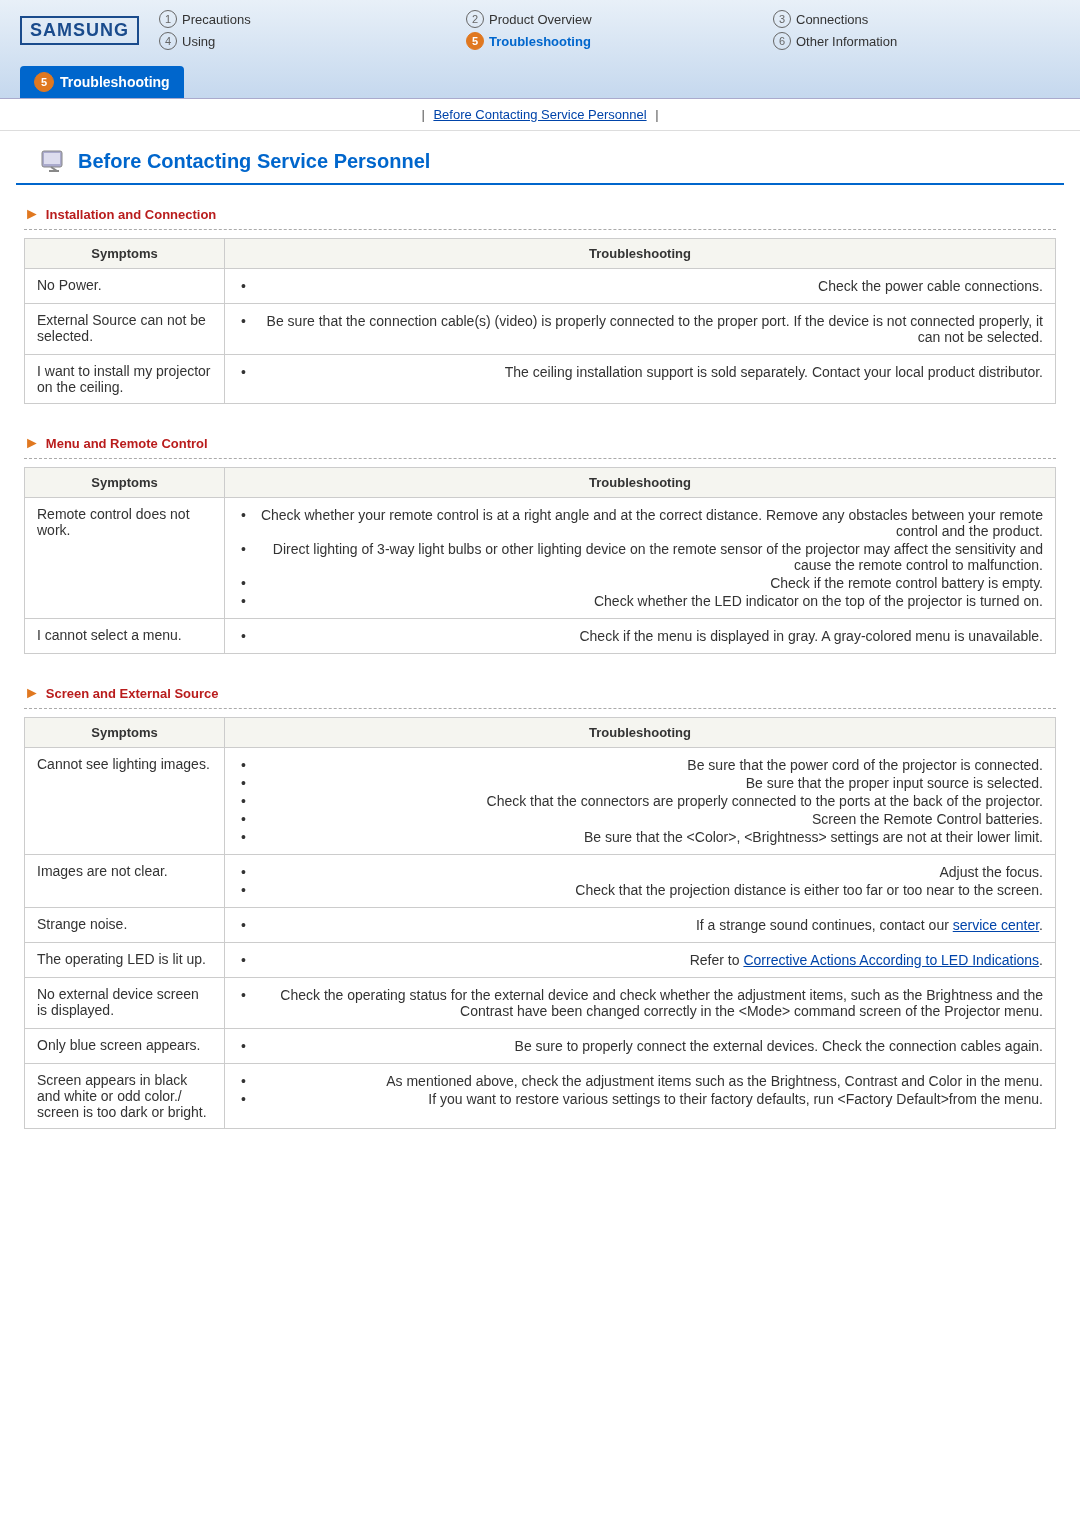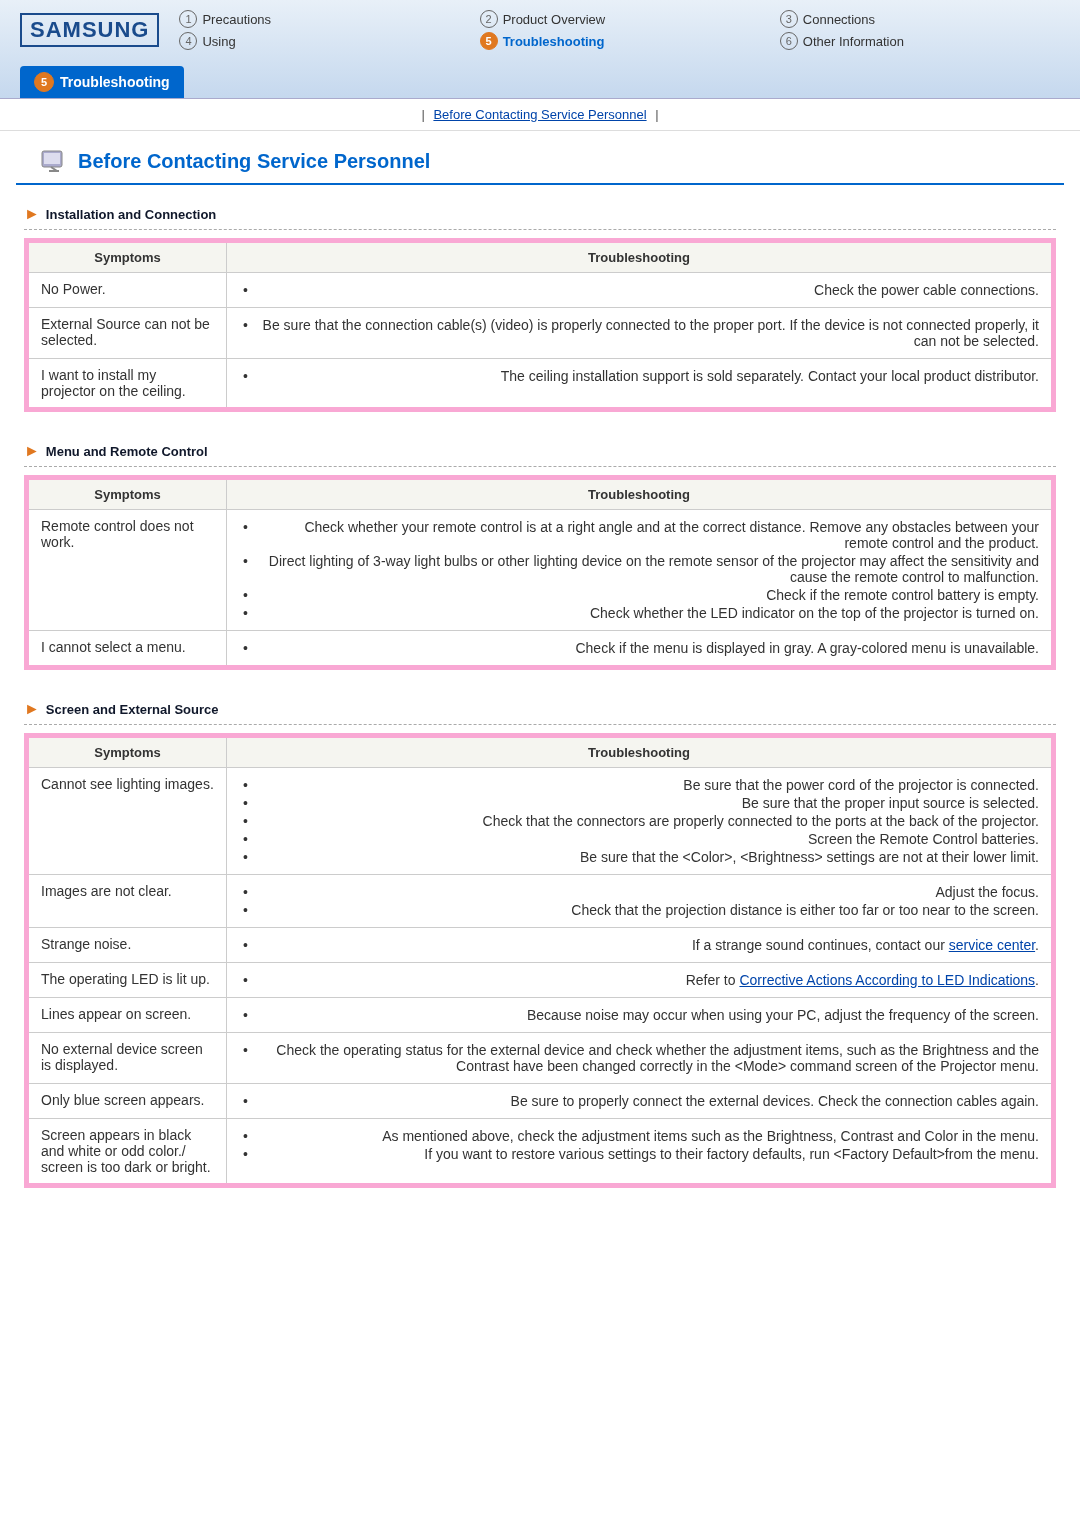--- a/index.html
+++ b/index.html
@@ -1,21 +1,21 @@
 <!DOCTYPE html>
 <html><head>
   <meta charset="utf-8">
   <style>
     * { margin: 0; padding: 0; box-sizing: border-box; }
     body { font-family: Arial, sans-serif; font-size: 13px; color: #333; background: #fff; width: 1080px; }
 
     
     .header { background: linear-gradient(to bottom, #e8f0f8, #c5d8ee); padding: 10px 20px 0 20px; border-bottom: 1px solid #aac; }
     .header-top { display: flex; align-items: center; padding-bottom: 8px; }
-    .samsung-logo { font-size: 22px; font-weight: bold; color: #1a4b8c; border: 2px solid #1a4b8c; padding: 2px 8px; margin-right: 20px; letter-spacing: 1px; }
+    .samsung-logo { font-size: 18px; font-weight: bold; color: #1a4b8c; border: 2px solid #1a4b8c; padding: 2px 8px; margin-right: 20px; letter-spacing: 1px; }
     .nav-grid { display: grid; grid-template-columns: repeat(3, 1fr); gap: 4px 20px; flex: 1; }
     .nav-item { display: flex; align-items: center; gap: 5px; font-size: 13px; color: #333; cursor: pointer; }
     .nav-item.active { color: #0066cc; font-weight: bold; }
     .nav-num { display: inline-flex; align-items: center; justify-content: center; width: 18px; height: 18px; border-radius: 50%; border: 1px solid #666; font-size: 11px; color: #666; flex-shrink: 0; }
     .nav-num.orange { background: #e07820; border-color: #e07820; color: white; }
     .sidebar-label { display: flex; align-items: center; gap: 6px; background: #0066cc; color: white; padding: 6px 14px; border-radius: 4px 4px 0 0; font-size: 14px; font-weight: bold; margin-top: 8px; width: fit-content; }
 
     
     .breadcrumb { text-align: center; padding: 8px; border-bottom: 1px solid #ddd; font-size: 13px; color: #555; }
     .breadcrumb a { color: #0044aa; text-decoration: underline; }
@@ -23,24 +23,24 @@
 
     
     .page-title-section { padding: 16px 24px 8px; display: flex; align-items: center; gap: 10px; border-bottom: 2px solid #0066cc; margin: 0 16px; }
     .title-icon { width: 28px; height: 28px; }
     .page-title { font-size: 20px; color: #0066cc; font-weight: bold; }
 
     
     .content { padding: 10px 24px; }
     .section-header { display: flex; align-items: center; gap: 6px; padding: 10px 0 6px; border-bottom: 1px dashed #aaa; margin-bottom: 8px; }
     .section-icon { color: #e07820; font-size: 16px; }
-    .section-title { font-size: 13px; font-weight: bold; color: #0f172a; }
-
-    
-    .trouble-table { width: 100%; border-collapse: collapse; border: 5px solid #f9a8d4; margin-bottom: 20px; }
+    .section-title { font-size: 13px; font-weight: bold; color: #b91c1c; }
+
+    
+    .trouble-table { width: 100%; border-collapse: collapse; border: 1px solid #f9a8d4; margin-bottom: 20px; }
     .trouble-table th { background: #f5f5f0; font-weight: bold; text-align: center; padding: 7px 12px; border: 1px solid #ccc; font-size: 13px; }
     .trouble-table td { padding: 8px 12px; border: 1px solid #ccc; vertical-align: top; font-size: 14px; margin-top: 12px; }
     .trouble-table td:first-child { width: 200px; }
     .trouble-table ul { padding-left: 0; list-style: none; }
     .trouble-table ul li { padding: 1px 0; padding-left: 18px; position: relative; text-align: right; }
     .trouble-table ul li::before { content: "•"; position: absolute; left: 4px; }
     .link-text { color: #0044aa; text-decoration: underline; }
 
     .section-block { margin-bottom: 16px; }
   </style>
@@ -224,28 +224,20 @@
           </tr>
           <tr>
             <td>The operating LED is lit up.</td>
             <td>
               <ul>
                 <li>Refer to <a href="#" class="link-text">Corrective Actions According to LED Indications</a>.</li>
               </ul>
             </td>
           </tr>
           <tr>
-            <td>Lines appear on screen.</td>
-            <td>
-              <ul>
-                <li>Because noise may occur when using your PC, adjust the frequency of the screen.</li>
-              </ul>
-            </td>
-          </tr>
-          <tr>
             <td>No external device screen is displayed.</td>
             <td>
               <ul>
                 <li>Check the operating status for the external device and check whether the adjustment items, such as the Brightness and the Contrast have been changed correctly in the &lt;Mode&gt; command screen of the Projector menu.</li>
               </ul>
             </td>
           </tr>
           <tr>
             <td>Only blue screen appears.</td>
             <td>

